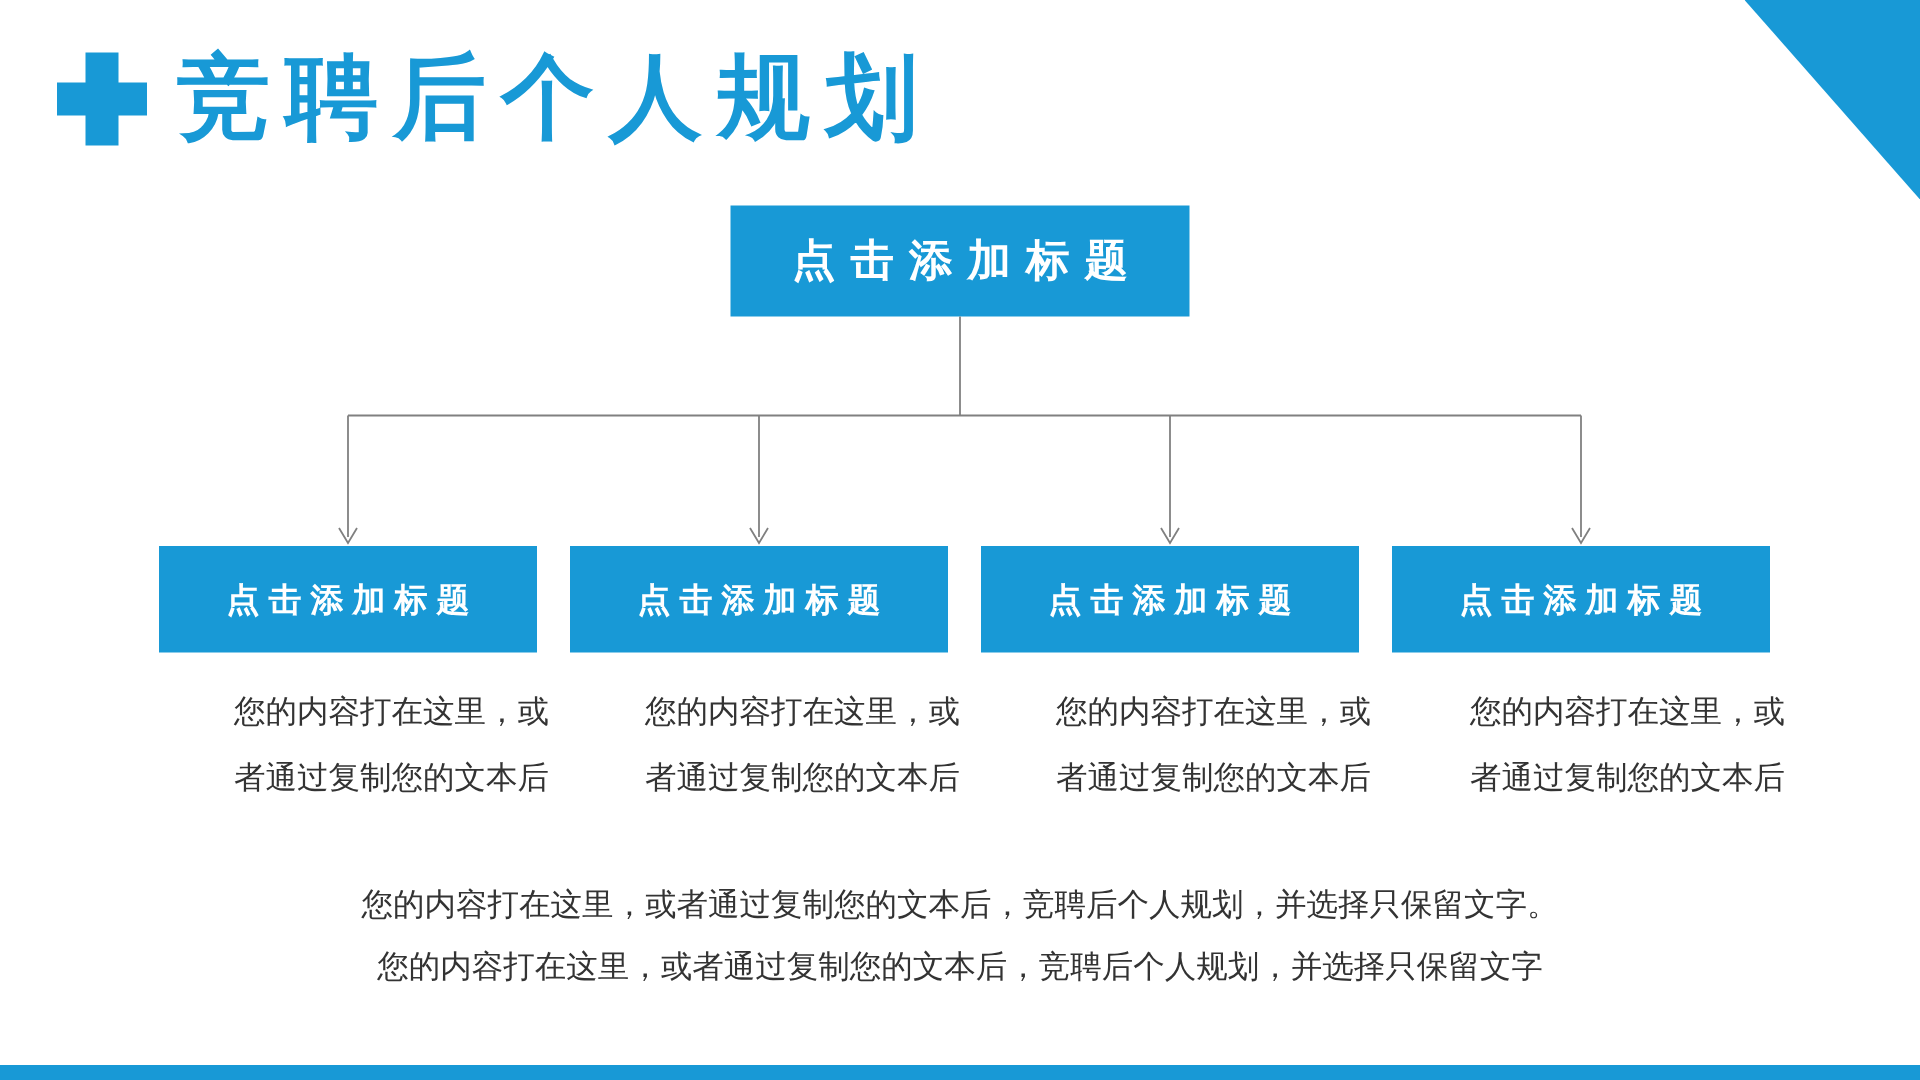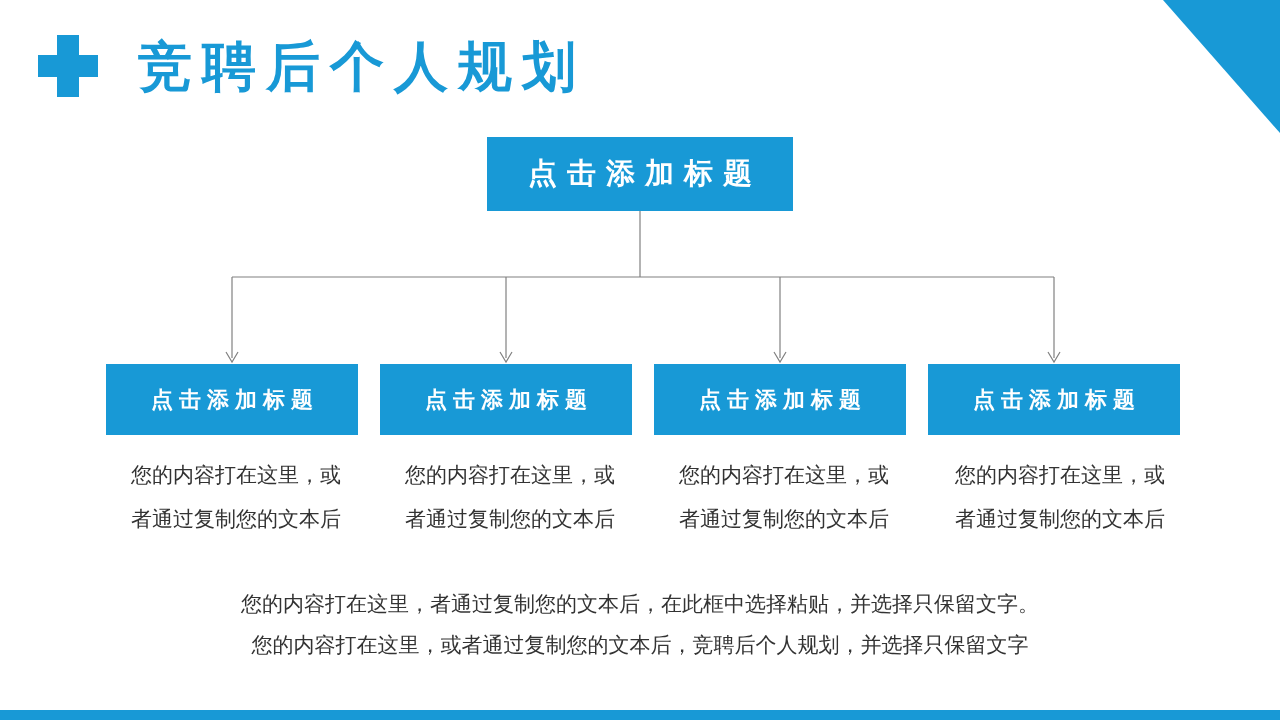--- a/index.html
+++ b/index.html
@@ -39,27 +39,26 @@
     left: 0;
     top: 20px;
     width: 60px;
     height: 22px;
     background: var(--accent, #1899D6);
   }
   .page-title {
     position: absolute;
     left: 118px;
     top: 38px;
-    font-size: 54px;
+    font-size: 62px;
     font-weight: bold;
     letter-spacing: 10px;
     color: var(--accent, #1899D6);
     white-space: nowrap;
     line-height: 56px;
-    margin-left: 20px;
   }
   .corner-triangle {
     position: absolute;
     right: 0;
     top: 0;
     width: 117px;
     height: 133px;
     background: var(--accent, #1899D6);
     clip-path: polygon(0 0, 100% 0, 100% 100%);
   }
@@ -117,21 +116,21 @@
   }
 
   
   .branch-body {
     position: absolute;
     top: 453px;
     width: 260px;
     font-size: 21px;
     line-height: 44px;
     color: var(--body_text, #333333);
-    text-align: center;
+    text-align: right;
     white-space: nowrap;
   }
   .branch-body.b1 { left: 106px; }
   .branch-body.b2 { left: 380px; }
   .branch-body.b3 { left: 654px; }
   .branch-body.b4 { left: 930px; }
 
   
   .footer-paragraph {
     position: absolute;
@@ -204,19 +203,19 @@
   <div class="branch-body b3">
     <div>您的内容打在这里，或</div>
     <div>者通过复制您的文本后</div>
   </div>
   <div class="branch-body b4">
     <div>您的内容打在这里，或</div>
     <div>者通过复制您的文本后</div>
   </div>
 
   <div class="footer-paragraph">
-    <div>您的内容打在这里，者通过复制您的文本后，在此框中选择粘贴，并选择只保留文字。</div>
+    <div>您的内容打在这里，或者通过复制您的文本后，竞聘后个人规划，并选择只保留文字。</div>
     <div>您的内容打在这里，或者通过复制您的文本后，竞聘后个人规划，并选择只保留文字</div>
   </div>
 
   <div class="bottom-bar"></div>
 
 </div>
 
 </body></html>

